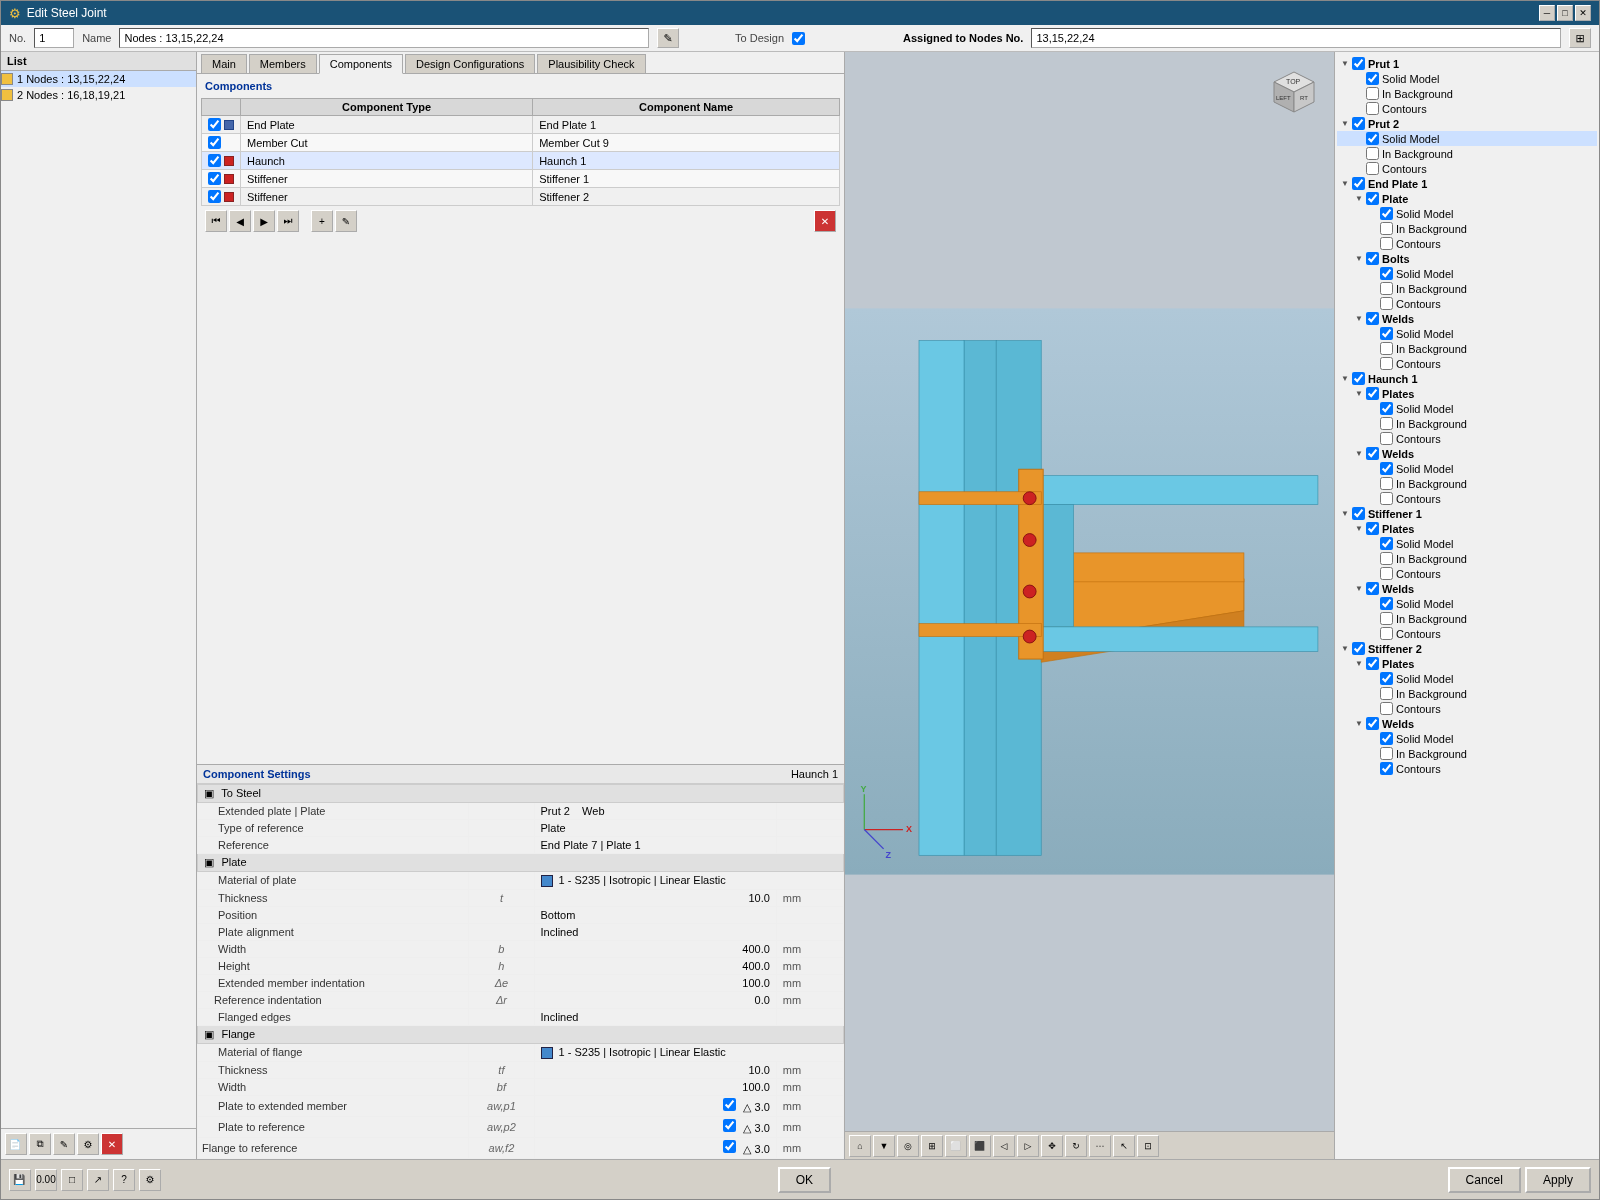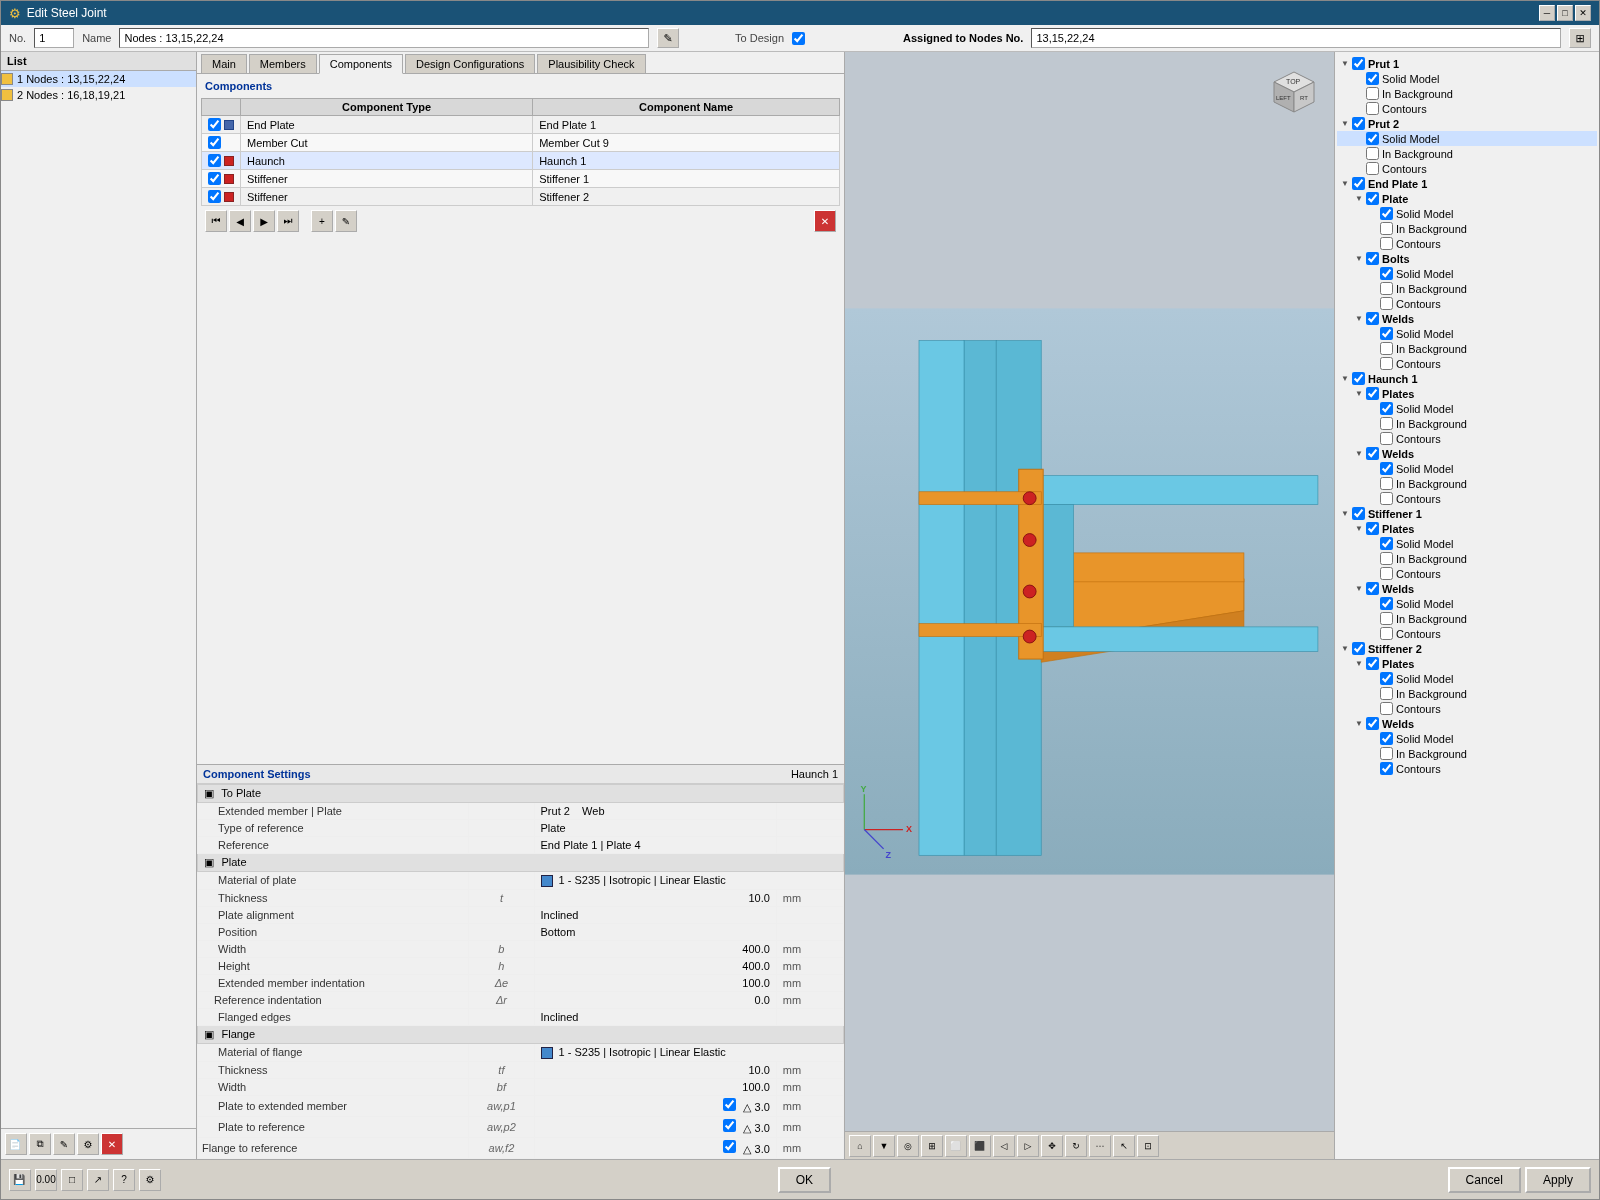--- a/index.html
+++ b/index.html
@@ -240,39 +240,39 @@
           <span class="settings-title">Component Settings</span>
           <span class="settings-name">Haunch 1</span>
         </div>
 
         <table class="prop-table">
 
           <tbody>
               <tr class="prop-group-row">
             <td colspan="4" style="background:#e0e0e0; padding:2px 6px; border:1px solid #ccc;">
               <span class="collapse-icon">▣</span>
-              <span>To Plate</span>
+              <span>To Steel</span>
             </td>
           </tr>
           <tr class="prop-row">
-            <td style="padding-left:20px;">Extended member | Plate</td>
+            <td style="padding-left:20px;">Extended plate | Plate</td>
             <td class="prop-sym"></td>
             <td>Prut 2&nbsp;&nbsp;&nbsp;&nbsp;Web</td>
             <td class="prop-unit"></td>
           </tr>
           <tr class="prop-row">
             <td style="padding-left:20px;margin-top:28px;">Type of reference</td>
             <td class="prop-sym"></td>
             <td>Plate</td>
             <td></td>
           </tr>
           <tr class="prop-row">
             <td style="padding-left:20px;">Reference</td>
             <td class="prop-sym"></td>
-            <td>End Plate 1 | Plate 4</td>
+            <td>End Plate 7 | Plate 1</td>
             <td></td>
           </tr>
 
           <tr class="prop-group-row">
             <td colspan="4" style="background:#e0e0e0; padding:2px 6px; border:1px solid #ccc;">
               <span class="collapse-icon">▣</span>
               <span>Plate</span>
             </td>
           </tr>
           <tr class="prop-row">
@@ -283,29 +283,29 @@
               1 - S235 | Isotropic | Linear Elastic
             </td>
           </tr>
           <tr class="prop-row">
             <td style="padding-left:20px;">Thickness</td>
             <td class="prop-sym">t</td>
             <td class="prop-val">10.0</td>
             <td class="prop-unit">mm</td>
           </tr>
           <tr class="prop-row">
+            <td style="padding-left:20px;">Position</td>
+            <td class="prop-sym"></td>
+            <td>Bottom</td>
+            <td></td>
+          </tr>
+          <tr class="prop-row">
             <td style="padding-left:20px;">Plate alignment</td>
             <td class="prop-sym"></td>
             <td>Inclined</td>
-            <td></td>
-          </tr>
-          <tr class="prop-row">
-            <td style="padding-left:20px;">Position</td>
-            <td class="prop-sym"></td>
-            <td>Bottom</td>
             <td></td>
           </tr>
           <tr class="prop-row">
             <td style="padding-left:20px;">Width</td>
             <td class="prop-sym">b</td>
             <td class="prop-val">400.0</td>
             <td class="prop-unit">mm</td>
           </tr>
           <tr class="prop-row">
             <td style="padding-left:20px;">Height</td>

